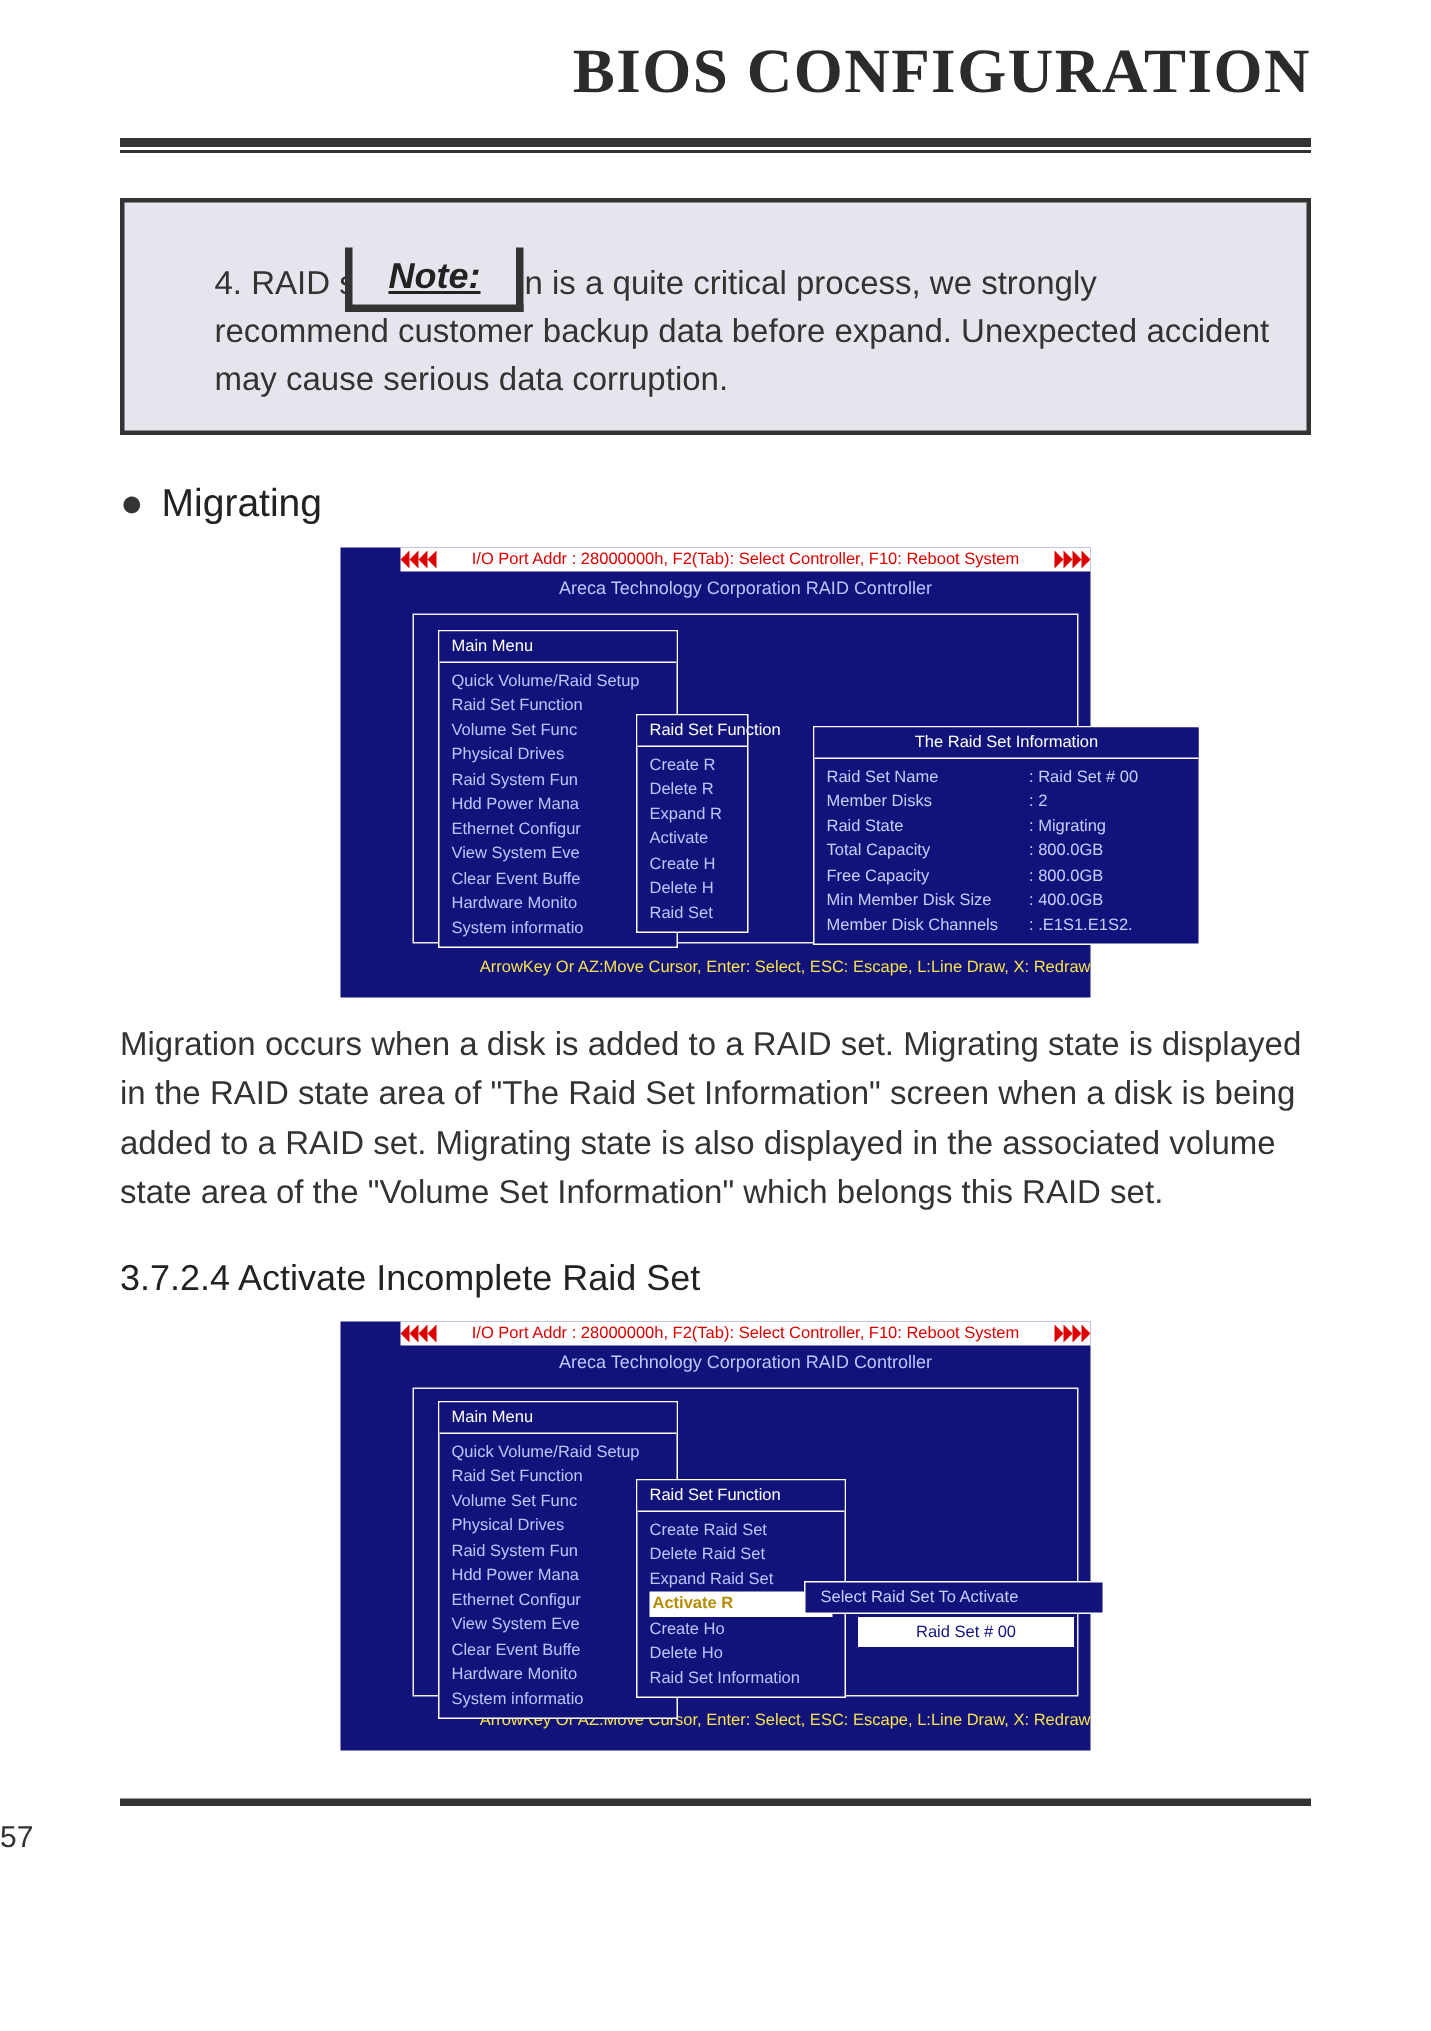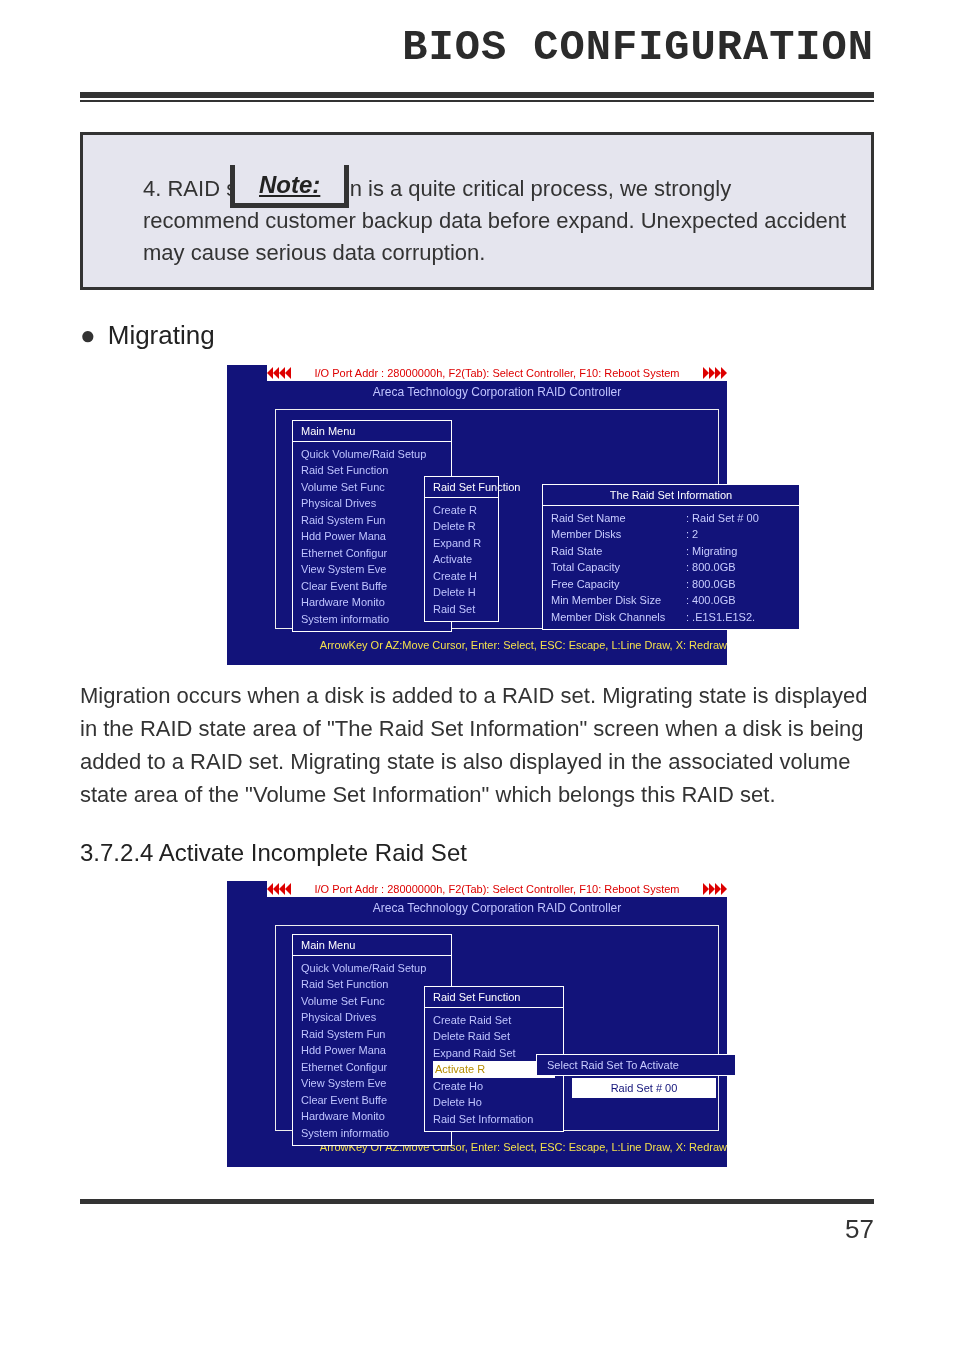--- a/index.html
+++ b/index.html
@@ -1,19 +1,19 @@
 <!DOCTYPE html>
 <html><head>
 <meta charset="utf-8">
 <style>
   * { box-sizing: border-box; margin: 0; padding: 0; }
   html, body { width: 954px; height: 1354px; font-family: Verdana, Geneva, sans-serif; background: #fff; color: #333; }
   .page { position: relative; width: 954px; height: 1354px; padding: 0; }
   .header { padding: 24px 80px 12px 80px; text-align: right; }
-  .header h1 { font-family: Liberation Mono, monospace; font-weight: 700; font-size: 42px; letter-spacing: 1px; color: #2b2b2b; }
+  .header h1 { font-family: Liberation Serif, serif; font-weight: 700; font-size: 42px; letter-spacing: 1px; color: #2b2b2b; }
   .rule-thick { height: 6px; background: #333; margin: 8px 80px 0 80px; }
   .rule-thin { height: 2px; background: #333; margin: 2px 80px 0 80px; }
 
   .note-box { position: relative; margin: 30px 80px 0 80px; }
   .note-border { border: 3px solid #333; padding: 18px 20px 18px 60px; background: #e5e5ee; }
   .note-tab { position: absolute; top: -4px; left: 150px; background: #e5e5ee; border-left: 5px solid #333; border-right: 5px solid #333; border-bottom: 5px solid #333; padding: 6px 24px 4px 24px; margin-top: 37px; }
   .note-tab .t { font-style: italic; font-weight: 700; text-decoration: underline; font-size: 24px; color: #222; }
   .note-body { font-size: 22px; line-height: 1.45; color: #333; margin-top: 20px; }
 
   .section-head { margin: 30px 80px 0 80px; display:flex; align-items:center; gap: 12px; }
@@ -28,30 +28,30 @@
   .arrow-l, .arrow-r { width: 30px; height: 16px; display:flex; align-items:center; }
   .arrow-l svg, .arrow-r svg { width: 30px; height: 12px; }
   .bios-top .bar { flex:1; text-align:center; color: #d00; font-size: 11px; padding: 2px 0; }
   .bios-title { text-align:center; color: #c0c4ff; padding: 4px 0; font-size: 12px; }
   .bios-body { position: relative; height: 220px; margin: 6px 8px 0 8px; border: 1px solid #eee; }
   .bios-body.short { height: 206px; }
   .panel { position:absolute; background: #12137a; border: 1px solid #fff; }
   .panel .ph { background:#12137a; color:#fff; padding: 4px 8px; border-bottom: 1px solid #fff; font-size: 11px; white-space: nowrap; }
   .panel .pb { padding: 4px 8px; font-size: 11px; color: #bfc4ff; }
   .panel .pb div { white-space: nowrap; line-height: 1.5; }
-  .panel.yellow .pb div.hl, .hl { background: #fff; color: #b58c00; padding: 0 2px; }
+  .panel.yellow .pb div.hl, .hl { background: #fff; color: #b58c00; padding: 0 2px; font-weight: bold; }
   .info-row { display:flex; }
   .info-row .k { width: 135px; color:#c9cdff; }
   .info-row .v { color:#c9cdff; }
   .bios-foot { text-align:right; color: #f4e14d; font-size: 11px; padding: 10px 0 6px 0; }
 
   .para { margin: 14px 80px 0 80px; font-size: 22px; line-height: 1.5; color: #333; }
 
   .footer-rule { margin: 32px 80px 0 80px; height: 5px; background:#333; }
-  .page-num { text-align: right; margin: 10px 80px 0 0; font-size: 26px; color:#333; }
+  .page-num { text-align: left; margin: 10px 80px 0 0; font-size: 20px; color:#333; }
 
   .sel-panel { position:absolute; background:#12137a; border:1px solid #fff; }
   .sel-panel .lbl { color:#c9cdff; padding:4px 10px; font-size:11px; white-space:nowrap; }
   .sel-item { background:#fff; color:#12137a; border:1px solid #fff; padding:3px 14px; font-size:11px; text-align:center; }
 </style>
 </head>
 <body>
 <div class="page">
 
 <div class="header">

